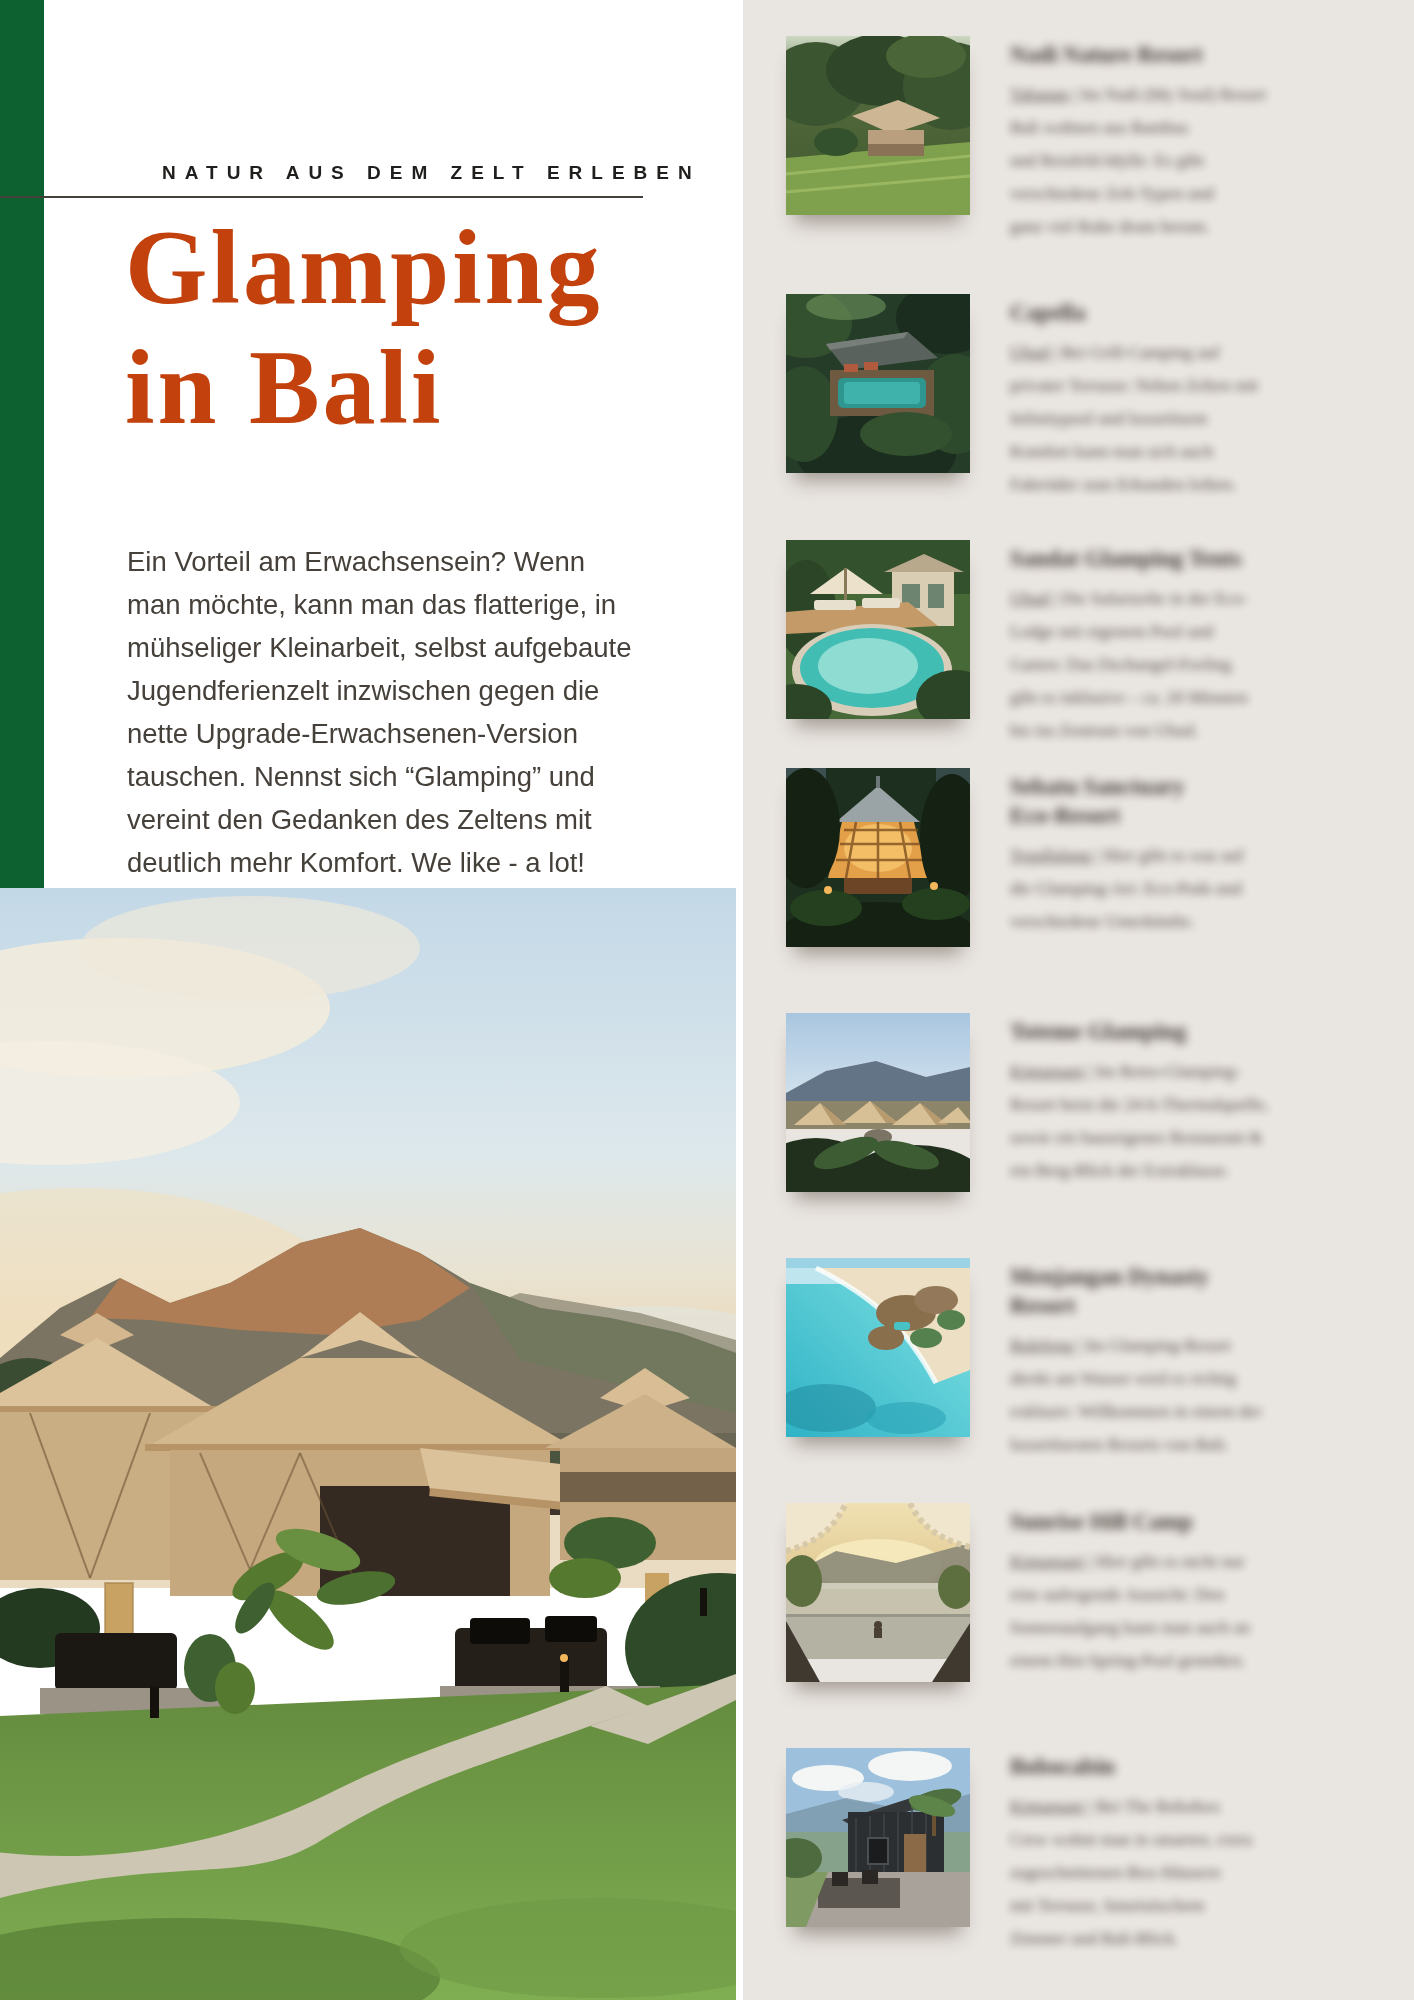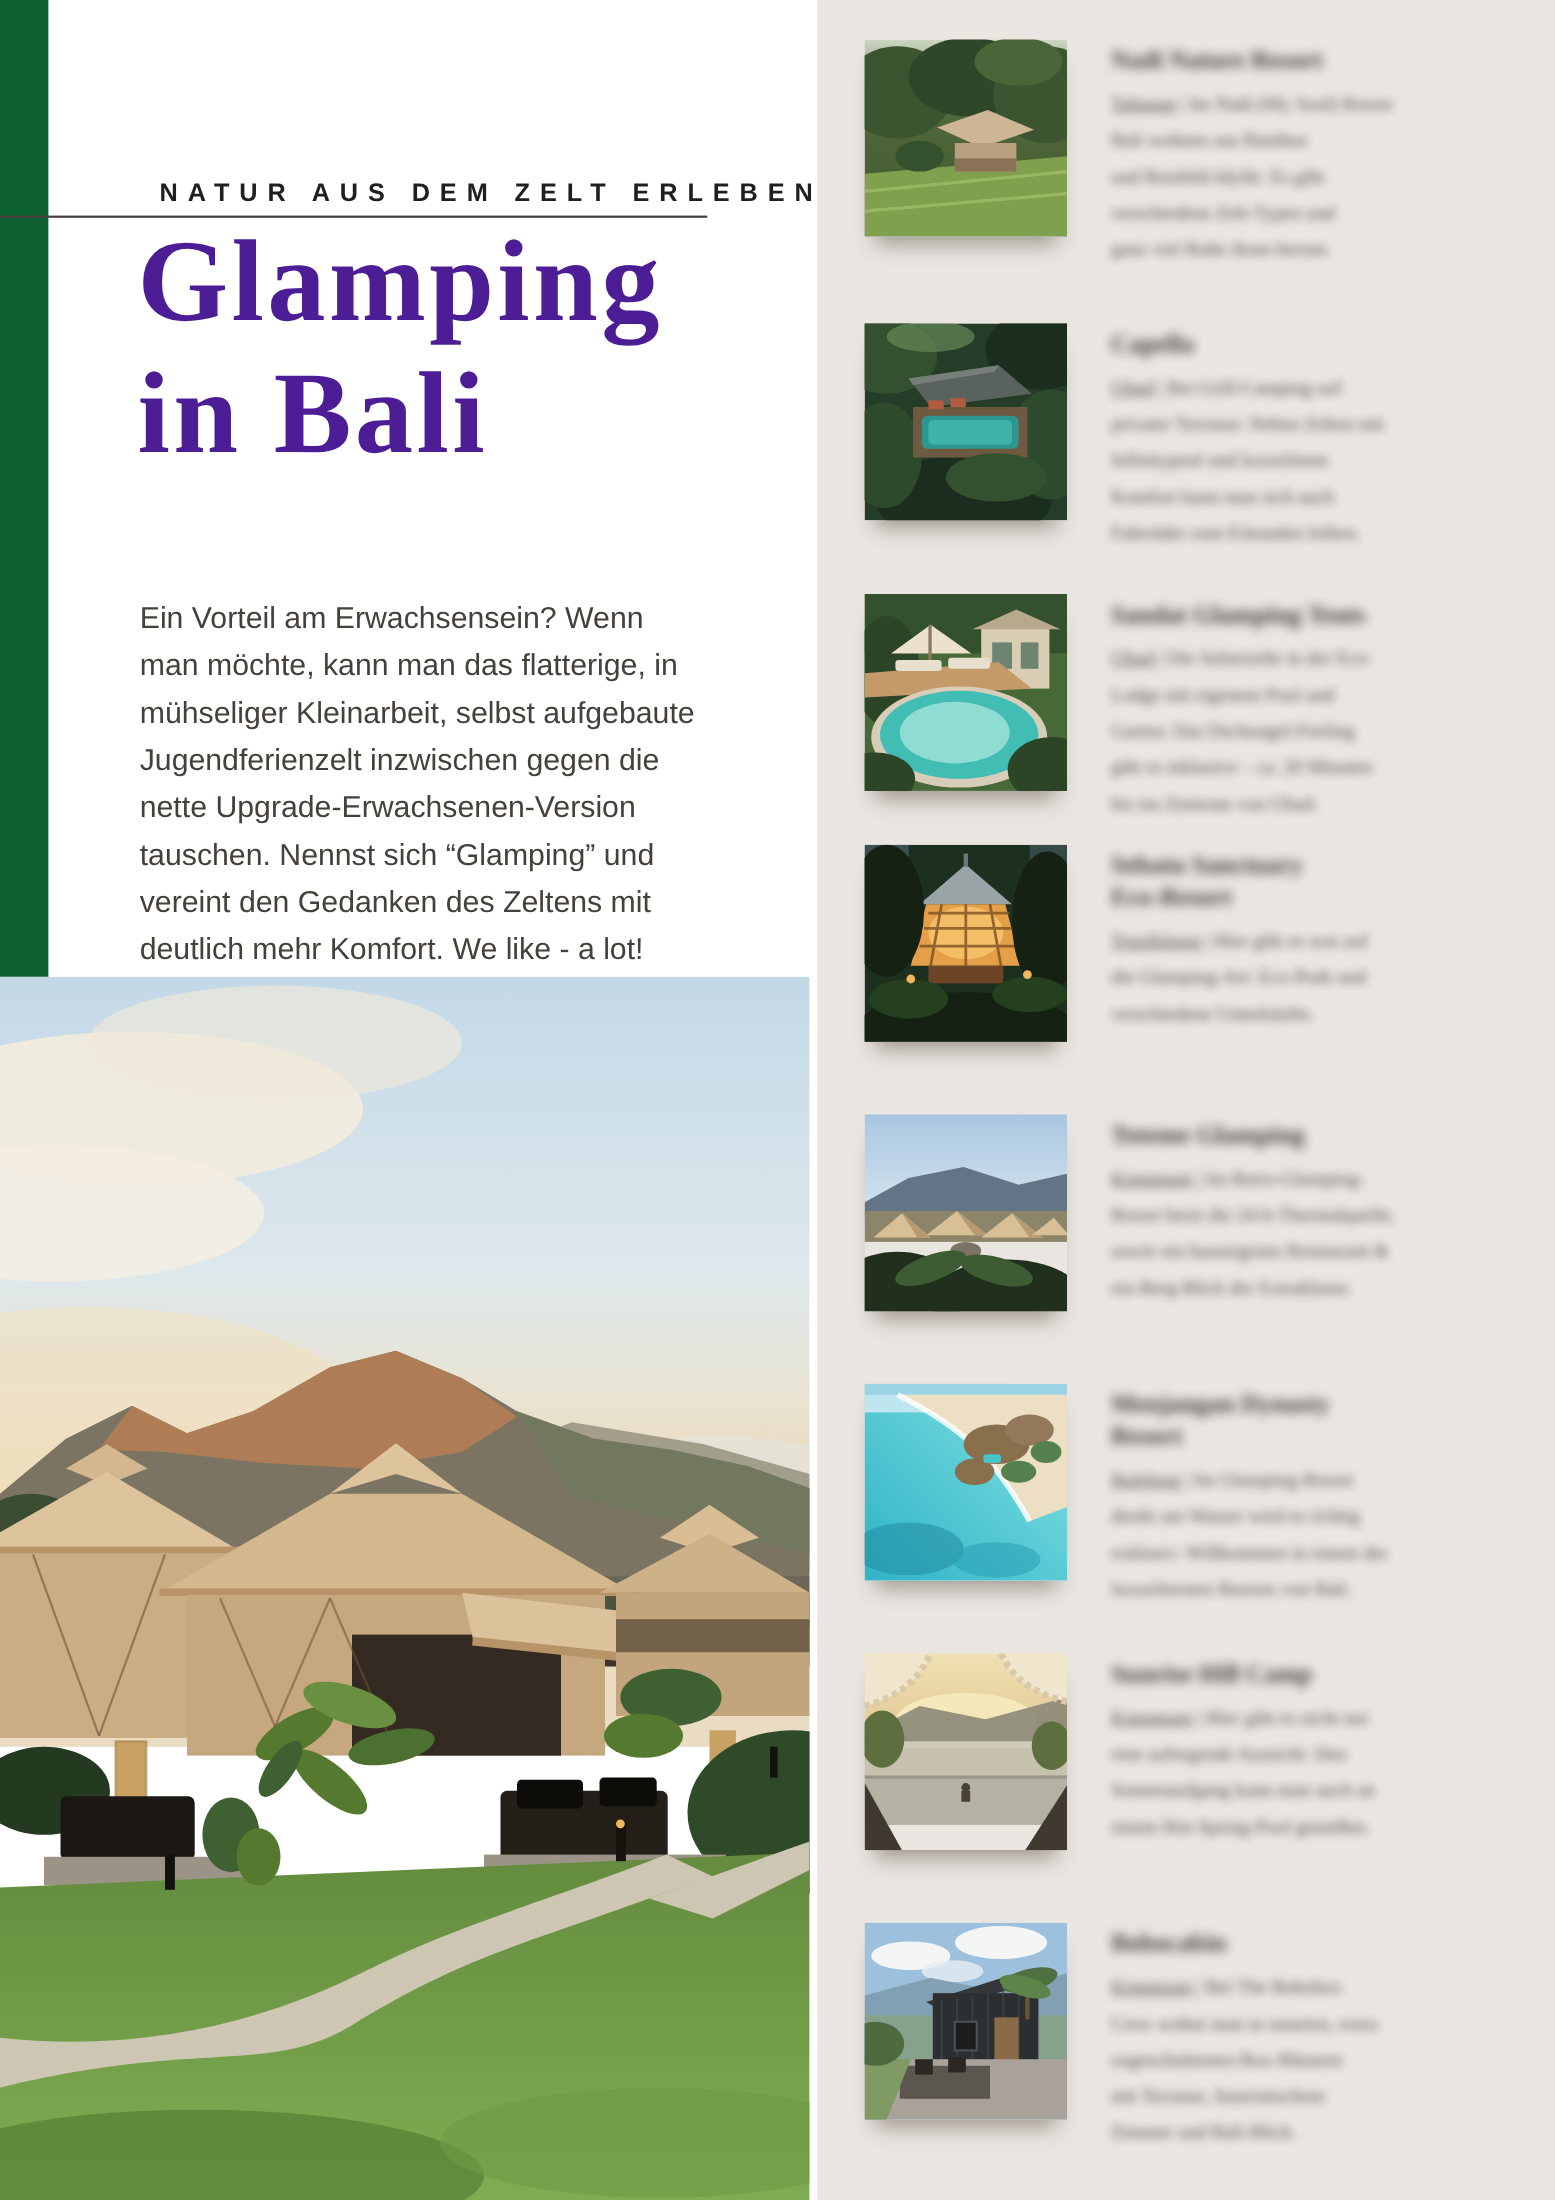--- a/index.html
+++ b/index.html
@@ -1,26 +1,26 @@
 <!DOCTYPE html>
 <html lang="de"><head>
 <meta charset="utf-8">
 <style>
   html,body{margin:0;padding:0;background:#ffffff;}
   #page{position:relative;width:1414px;height:2000px;background:#ffffff;overflow:hidden;
         font-family:"Liberation Sans",sans-serif;}
 
   
   #green-bar{position:absolute;left:0;top:0;width:44px;height:888px;background:#0d6130;}
-  #eyebrow{position:absolute;left:145px;top:162px;font-size:23px;font-weight:600;
+  #eyebrow{position:absolute;left:162px;top:162px;font-size:19px;font-weight:600;
            letter-spacing:9px;color:#211f1d;white-space:nowrap;text-align:right;}
   #rule{position:absolute;left:0;top:196px;width:643px;height:2px;background:#45403a;}
-  #big-title{position:absolute;left:125px;top:196px;font-family:"Liberation Serif",serif;
+  #big-title{position:absolute;left:125px;top:208px;font-family:"Liberation Serif",serif;
              font-weight:700;font-size:106px;line-height:120px;letter-spacing:3px;
-             color:#4c1d95;white-space:pre-line;}
+             color:#c2410c;white-space:pre-line;}
   #intro{position:absolute;left:127px;top:492px;width:545px;font-size:27.5px;line-height:43px;
          color:#46403a;white-space:pre-line;margin-top:48px;}
 
   
   #hero{position:absolute;left:0;top:888px;width:736px;height:1112px;}
   #hero svg{display:block;width:100%;height:100%;}
 
   
   #right-col{position:absolute;left:743px;top:0;width:671px;height:2000px;background:#e9e5e1;}
   .entry{position:absolute;left:43px;width:600px;}

